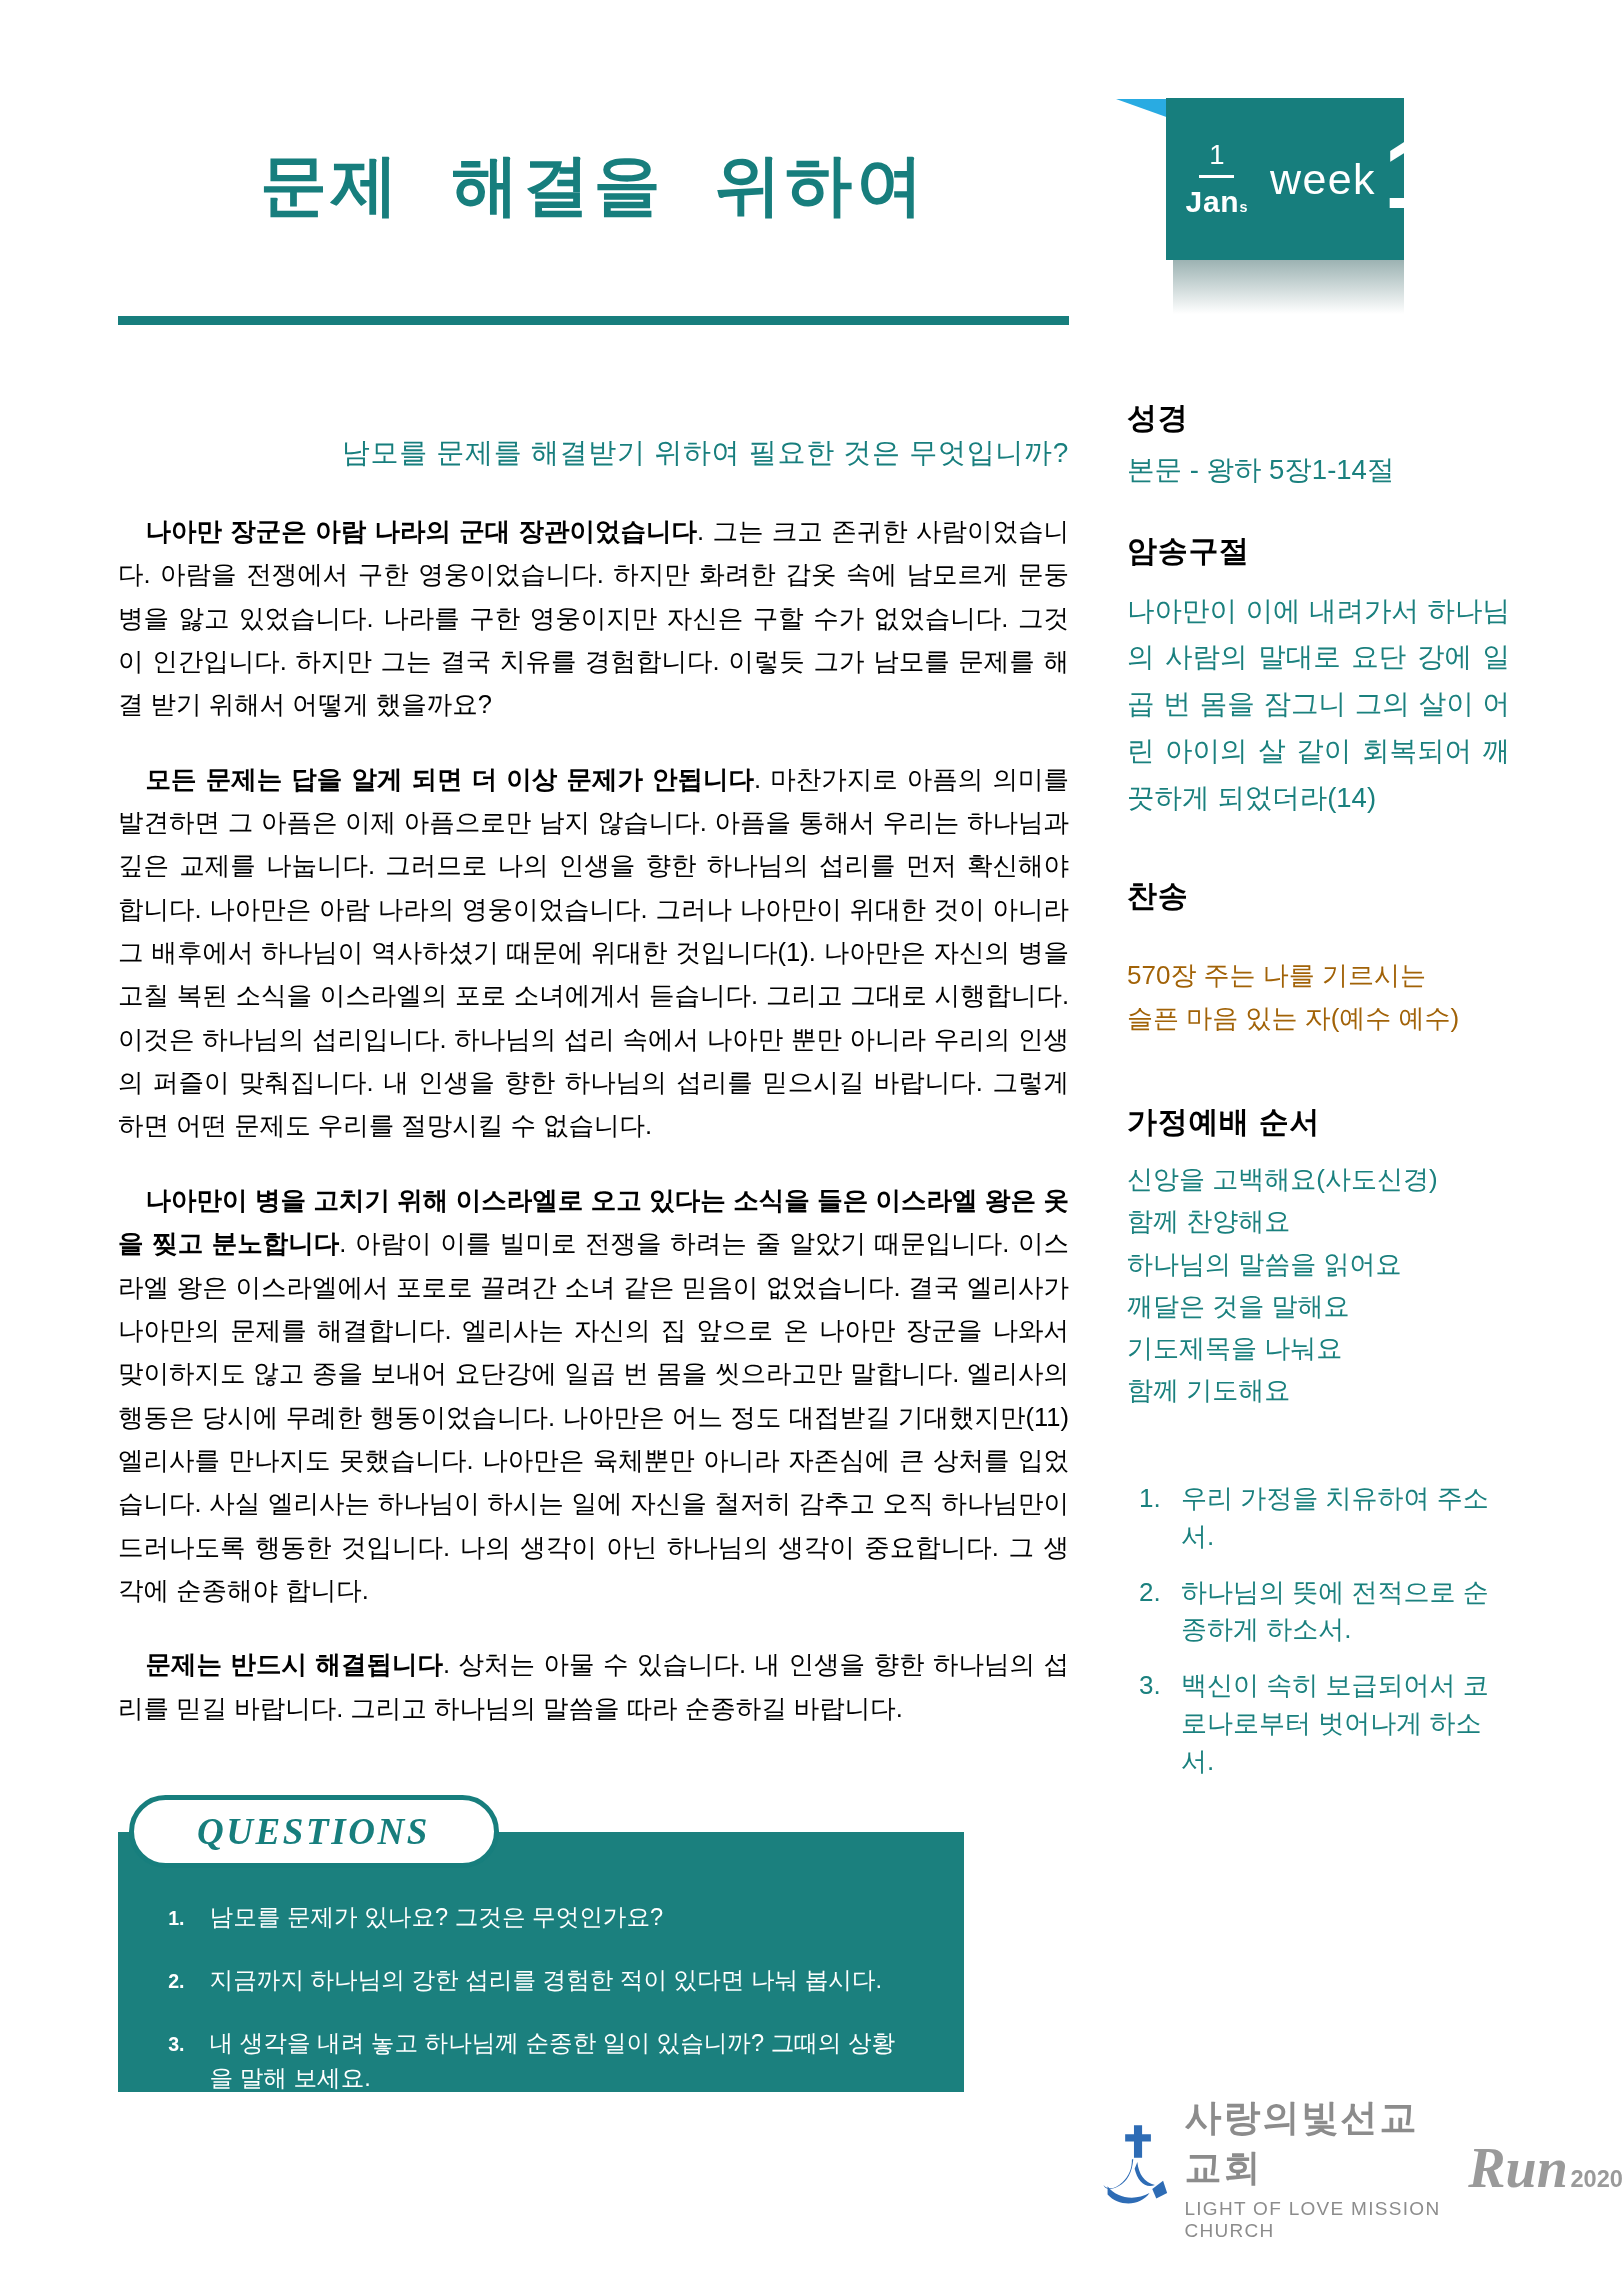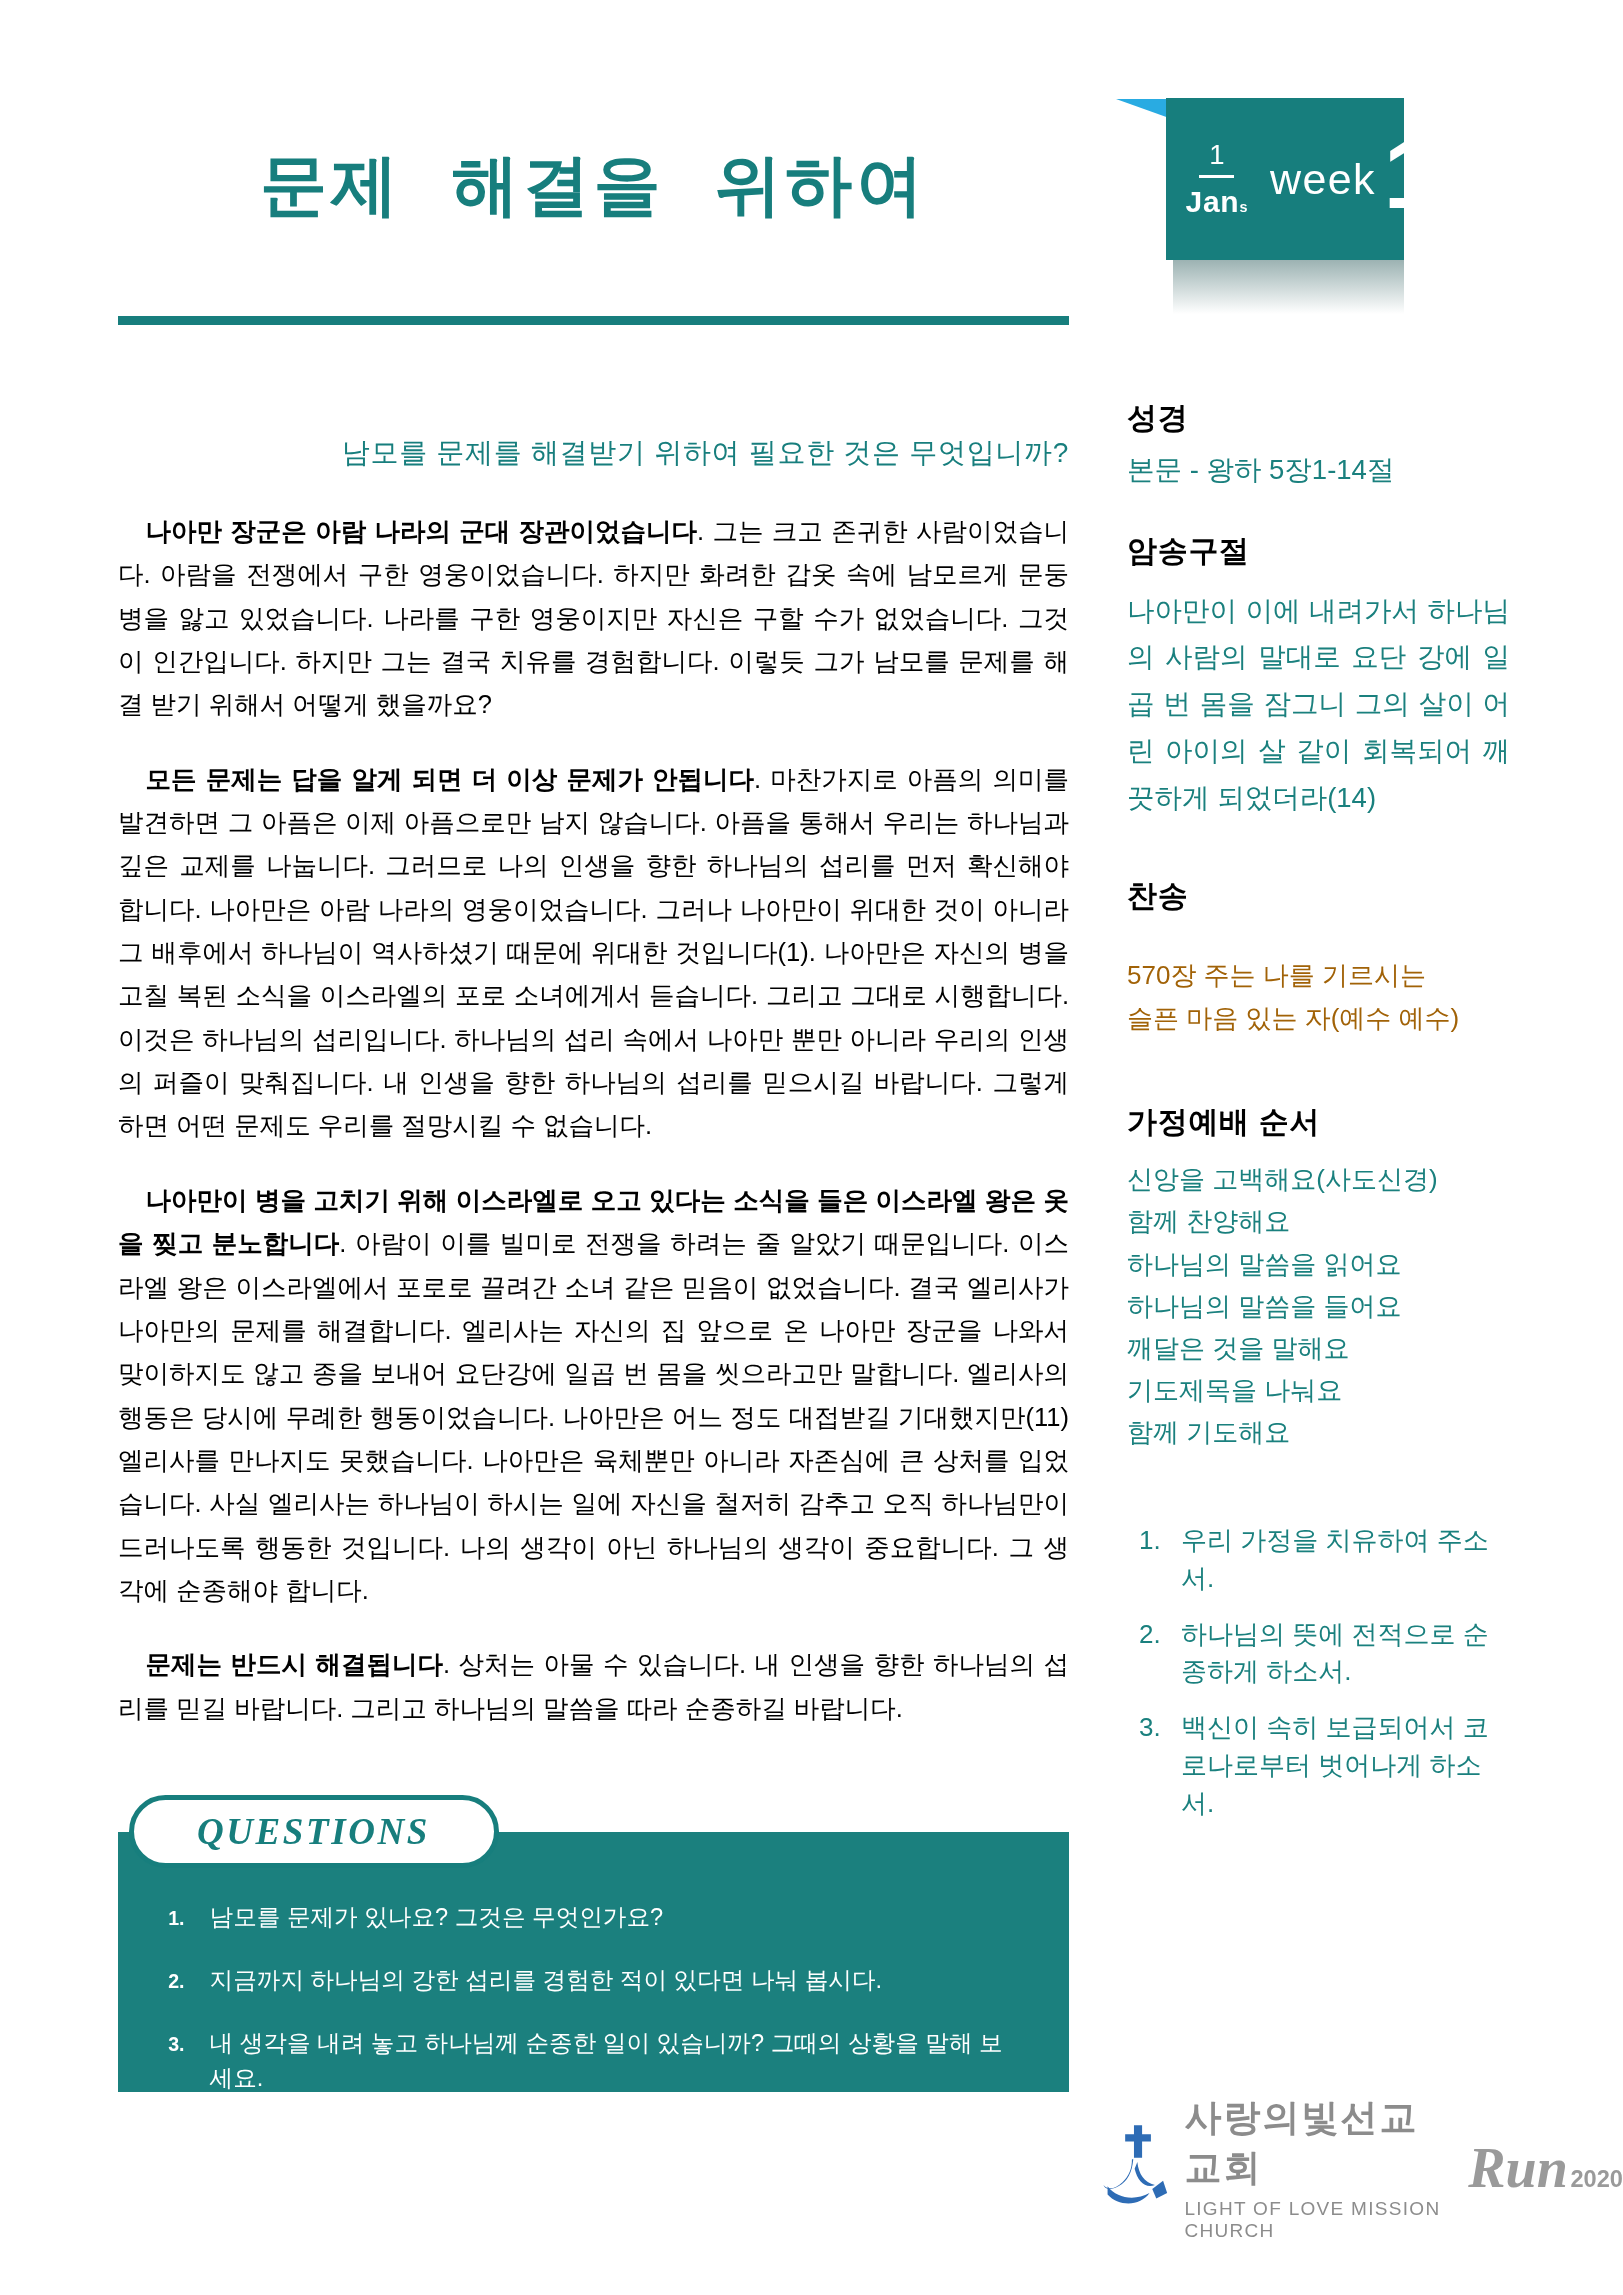--- a/index.html
+++ b/index.html
@@ -40,21 +40,21 @@
   .main { position:absolute; left:118px; top:434px; width:951px; }
   .subtitle { color:#177E7D; font-size:28px; margin:0 0 38px 22px; letter-spacing:0.7px;text-align:right; }
   .para {
     font-size:25.5px; line-height:1.7; text-align:justify; margin:0 0 31px 0;
     text-indent:27.5px; color:#000;
   }
   .para .lead { font-weight:bold; }
 
   
   .qbox {
-    position:absolute; left:118px; top:1832px; width:951px; height:260px;
+    position:absolute; left:118px; top:1832px; width:846px; height:260px;
     background:#1B807E; box-sizing:border-box; padding:68px 46px 0 30px;
   }
   .qpill {
     position:absolute; left:10.5px; top:-37px; width:370px; height:73px;
     background:#fff; border:5.9px solid #177E7D; border-radius:39px;
     display:flex; align-items:center; justify-content:center; box-sizing:border-box;
   }
   .qpill span {
     font-family:"Liberation Serif","DejaVu Serif",serif; font-style:italic; font-weight:bold;
     font-size:37px; color:#177E7D; letter-spacing:2.6px;
@@ -144,21 +144,20 @@
     <p class="sb-verse">나아만이 이에 내려가서 하나님의 사람의 말대로 요단 강에 일곱 번 몸을 잠그니 그의 살이 어린 아이의 살 같이 회복되어 깨끗하게 되었더라(14)</p>
 
     <h2 class="sb-h mt-sec2">찬송</h2>
     <p class="sb-hymn"><span>570장 주는 나를 기르시는</span><br><span>슬픈 마음 있는 자(예수 예수)</span></p>
 
     <h2 class="sb-h mt-sec3">가정예배 순서</h2>
     <ul class="sb-list">
       <li>신앙을 고백해요(사도신경)</li>
       <li>함께 찬양해요</li>
       <li>하나님의 말씀을 읽어요</li>
-      <li>하나님의 말씀을 들어요</li>
       <li>깨달은 것을 말해요</li>
       <li>기도제목을 나눠요</li>
       <li>함께 기도해요</li>
     </ul>
 
     <ol class="sb-prayer">
       <li>우리 가정을 치유하여 주소서.</li>
       <li>하나님의 뜻에 전적으로 순종하게 하소서.</li>
       <li>백신이 속히 보급되어서 코로나로부터 벗어나게 하소서.</li>
     </ol>

